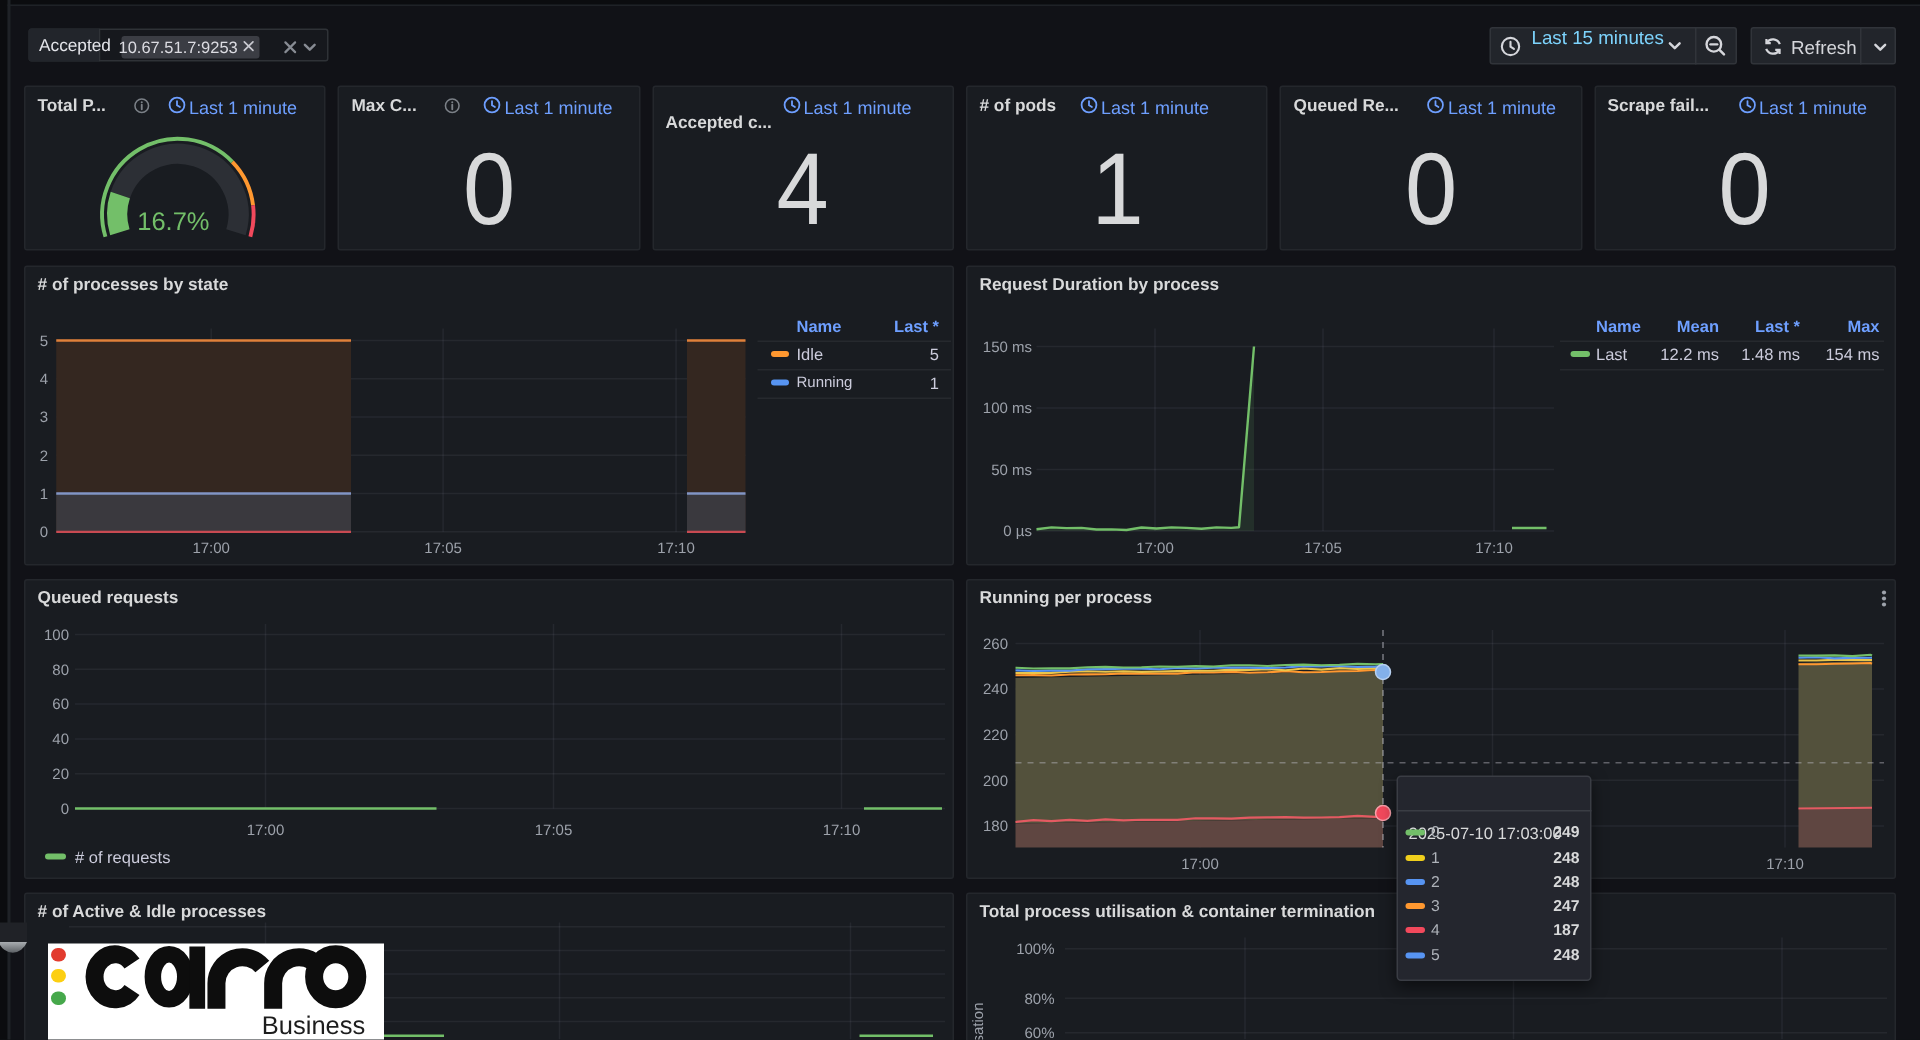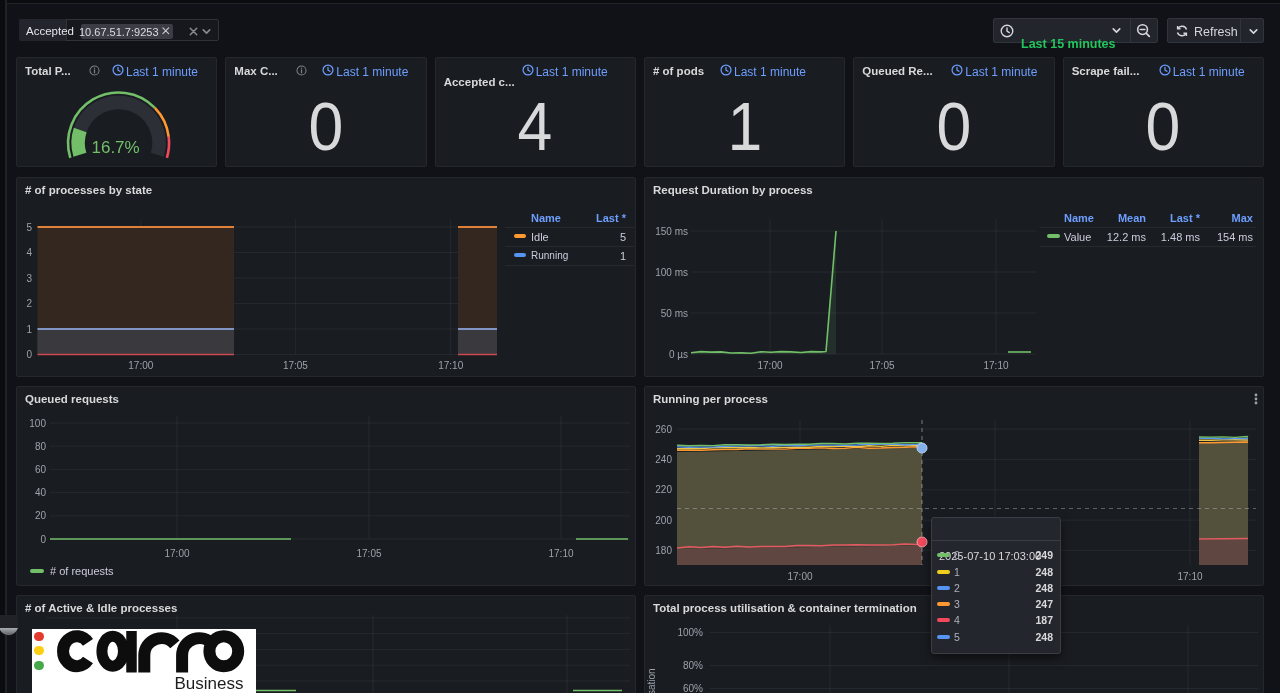--- a/index.html
+++ b/index.html
@@ -23,21 +23,21 @@
   </svg>
 <svg style="position:absolute;left:200px;top:25px" width="13" height="13" viewBox="0 0 16 16">
     <path d="M4 6 L8 10 L12 6" fill="none" stroke="#878b93" stroke-width="2" stroke-linecap="round" stroke-linejoin="round"></path>
   </svg>
 <div style="position:absolute;left:993px;top:18px;width:165px;height:25px;background:#22252b;border:1px solid #31343a;border-radius:2px"></div>
 <div style="position:absolute;left:1130px;top:18px;width:1px;height:25px;background:#31343a"></div>
 <svg style="position:absolute;left:1000px;top:23.5px" width="14" height="14" viewBox="0 0 16 16">
     <circle cx="8" cy="8" r="6.6" fill="none" stroke="#d5d6db" stroke-width="1.6"></circle>
     <path d="M8 4.5 V8.2 L10.6 9.8" fill="none" stroke="#d5d6db" stroke-width="1.6" stroke-linecap="round"></path>
   </svg>
-<div class="t" style="left:1021px;top:37px;font-size:12.5px;color:#22c55e;font-weight:700">Last 15 minutes</div>
+<div class="t" style="left:1021px;top:18px;font-size:12.5px;color:#7dd3fc;font-weight:400">Last 15 minutes</div>
 <svg style="position:absolute;left:1110px;top:24px" width="13" height="13" viewBox="0 0 16 16">
     <path d="M4 6 L8 10 L12 6" fill="none" stroke="#d5d6db" stroke-width="2" stroke-linecap="round" stroke-linejoin="round"></path>
   </svg>
 <svg style="position:absolute;left:1136px;top:23px" width="15" height="15" viewBox="0 0 16 16">
 <circle cx="7" cy="7" r="5.2" fill="none" stroke="#d5d6db" stroke-width="1.7"></circle>
 <path d="M4.6 7 H9.4" stroke="#d5d6db" stroke-width="1.7" stroke-linecap="round"></path>
 <path d="M11 11 L14.2 14.2" stroke="#d5d6db" stroke-width="1.8" stroke-linecap="round"></path>
   </svg>
 <div style="position:absolute;left:1167px;top:18px;width:97px;height:25px;background:#22252b;border:1px solid #31343a;border-radius:2px"></div>
 <div style="position:absolute;left:1240px;top:18px;width:1px;height:25px;background:#31343a"></div>
@@ -180,21 +180,21 @@
     <text x="238" y="191.5" font-size="10" fill="#9da2ab" text-anchor="middle">17:05</text>
     <text x="352" y="191.5" font-size="10" fill="#9da2ab" text-anchor="middle">17:10</text>
   </svg>
 <div style="position:absolute;left:1040px;top:226.5px;width:216px;height:1px;background:#26292e"></div>
 <div style="position:absolute;left:1040px;top:245.5px;width:216px;height:1px;background:#26292e"></div>
 <div class="t" style="left:1064px;top:211.5px;font-size:11px;color:#6e9fff;font-weight:600">Name</div>
 <div class="t" style="left:1146px;top:211.5px;font-size:11px;color:#6e9fff;font-weight:600;transform:translateX(-100%)">Mean</div>
 <div class="t" style="left:1200px;top:211.5px;font-size:11px;color:#6e9fff;font-weight:600;transform:translateX(-100%)">Last *</div>
 <div class="t" style="left:1253px;top:211.5px;font-size:11px;color:#6e9fff;font-weight:600;transform:translateX(-100%)">Max</div>
 <div style="position:absolute;left:1047px;top:234px;width:13px;height:4px;border-radius:2px;background:#73bf69"></div>
-<div class="t" style="left:1064px;top:230.5px;font-size:11px;color:#ccccdc">Value</div>
+<div class="t" style="left:1064px;top:230.5px;font-size:11px;color:#ccccdc">Last</div>
 <div class="t" style="left:1146px;top:230.5px;font-size:11px;color:#ccccdc;transform:translateX(-100%)">12.2 ms</div>
 <div class="t" style="left:1200px;top:230.5px;font-size:11px;color:#ccccdc;transform:translateX(-100%)">1.48 ms</div>
 <div class="t" style="left:1253px;top:230.5px;font-size:11px;color:#ccccdc;transform:translateX(-100%)">154 ms</div>
 <div style="position:absolute;left:16px;top:386px;width:620px;height:200px;background:#191c21;border:1px solid #24272c;border-radius:2px;box-sizing:border-box"></div>
 <div class="pt" style="left:25px;top:393px">Queued requests</div>
 <svg style="position:absolute;left:16px;top:386px" width="620" height="200" viewBox="0 0 620 200">
     <line x1="34" y1="37" x2="614" y2="37" stroke="rgba(204,204,220,0.07)" stroke-width="1"></line>
     <line x1="34" y1="60.2" x2="614" y2="60.2" stroke="rgba(204,204,220,0.07)" stroke-width="1"></line>
     <line x1="34" y1="83.4" x2="614" y2="83.4" stroke="rgba(204,204,220,0.07)" stroke-width="1"></line>
     <line x1="34" y1="106.6" x2="614" y2="106.6" stroke="rgba(204,204,220,0.07)" stroke-width="1"></line>

